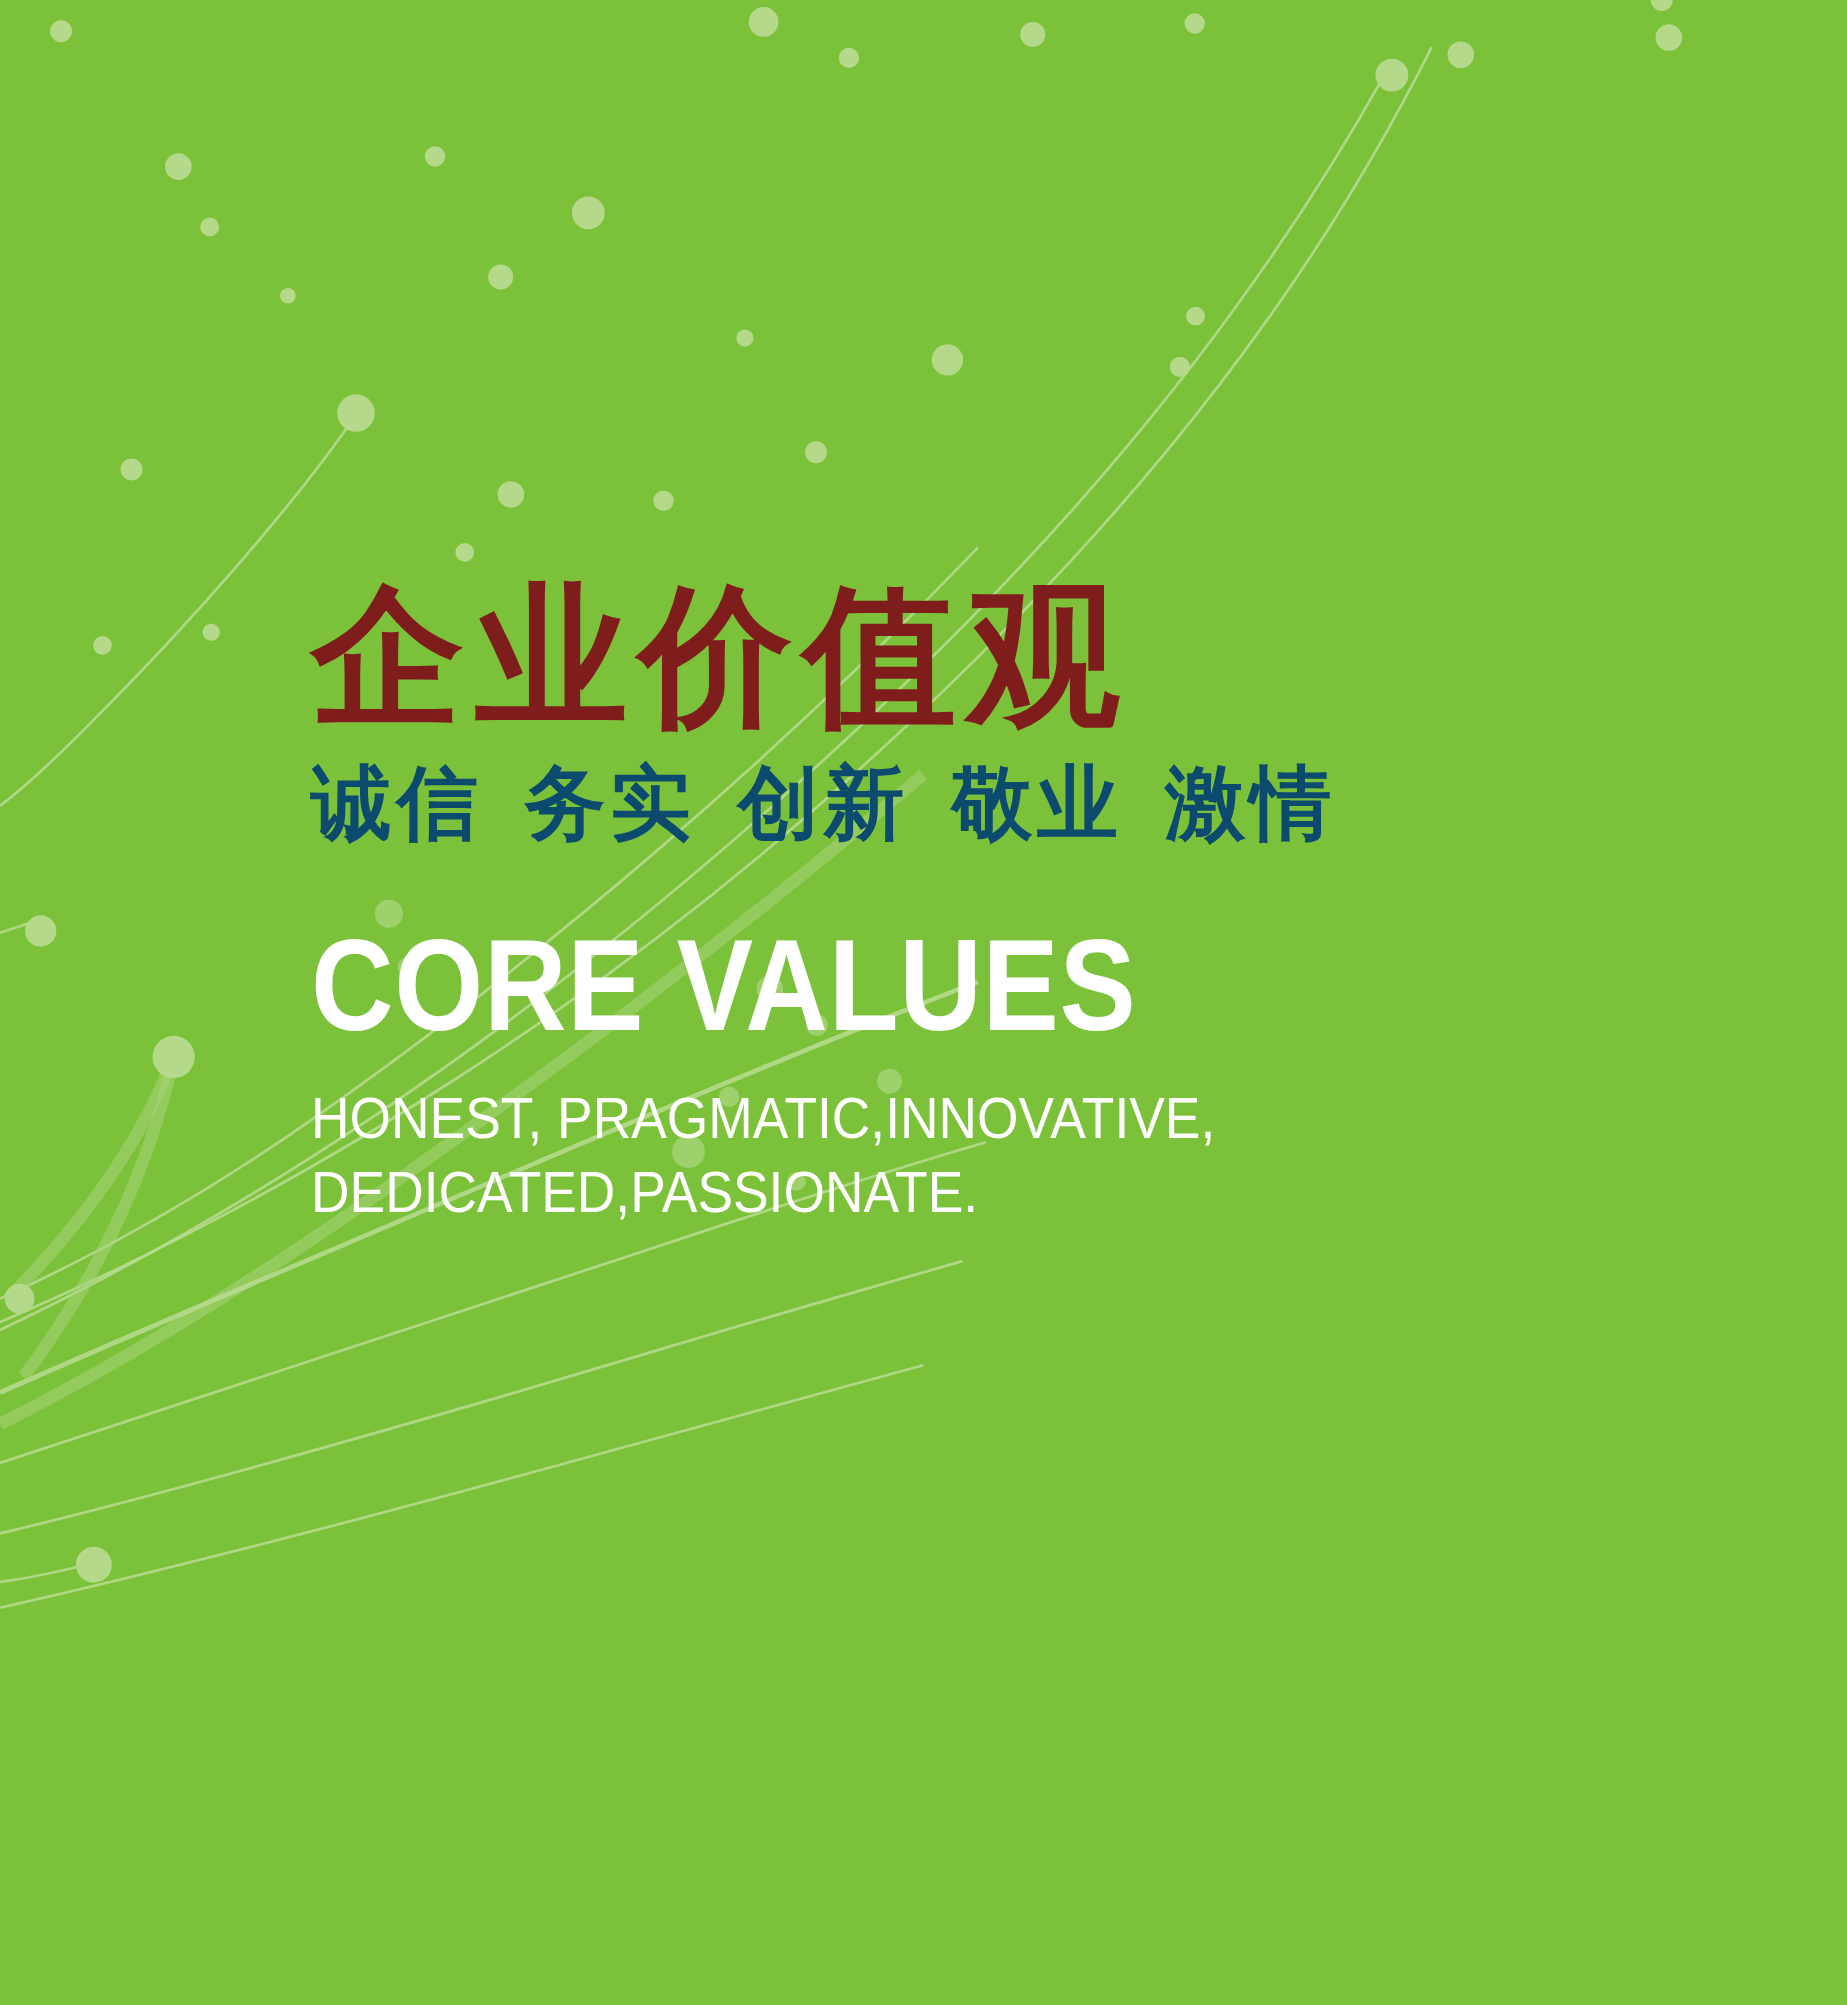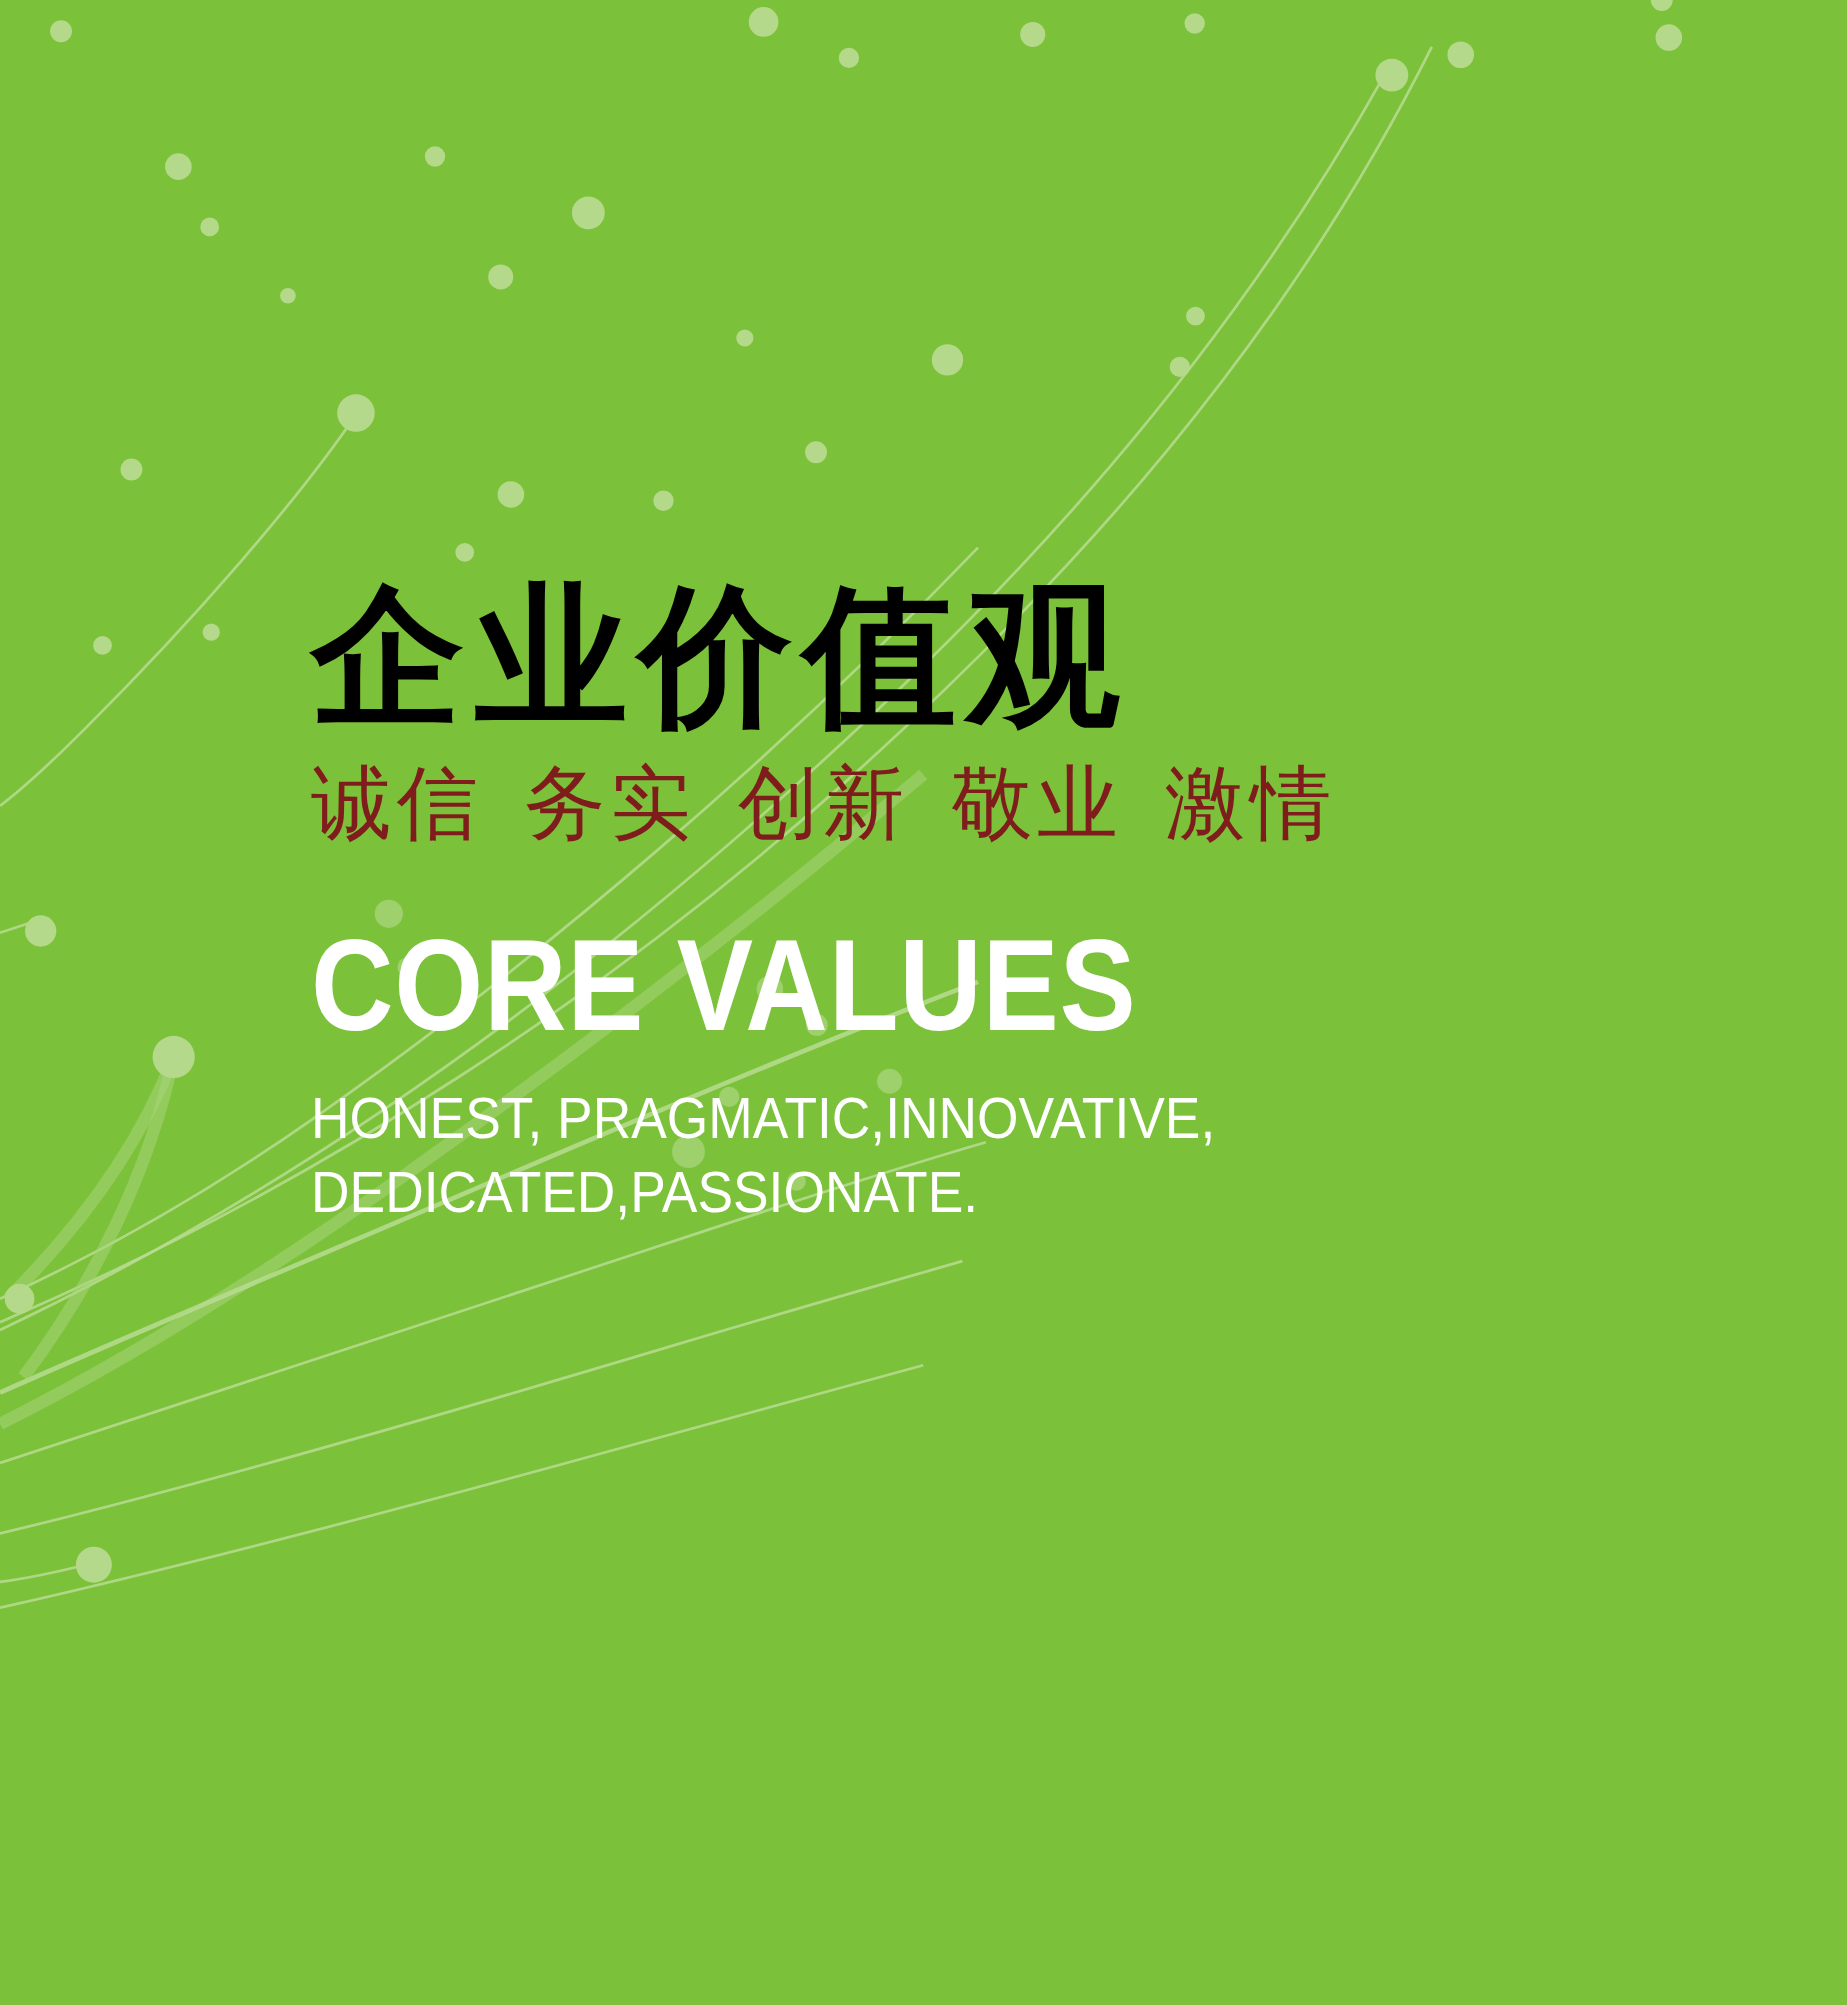--- a/index.html
+++ b/index.html
@@ -24,35 +24,35 @@
     pointer-events: none;
   }
   #content {
     position: absolute;
     left: 311px;
     top: 579px;
     width: 1408px;
   }
 
   .cn-title {
-    color: #000000;
+    color: #7f1d1d;
     font-size: 153px;
     line-height: 1.0;
     font-weight: 700;
     letter-spacing: 11px;
     white-space: nowrap;
     margin: 0;
     font-family: "Liberation Sans", "DejaVu Sans", sans-serif;
   }
 
   .cn-sub {
-    color: #7f1d1d;
+    color: #0c4a6e;
     font-size: 81px;
     line-height: 1.22;
-    font-weight: 400;
+    font-weight: 700;
     letter-spacing: 4.7px;
     white-space: nowrap;
     margin: 22px 0 0 0;
     font-family: "Liberation Sans", "DejaVu Sans", sans-serif;
   }
   .cn-sub .gap { display: inline-block; width: 42px; }
 
   .en-title {
     color: #ffffff;
     font-size: 130px;

